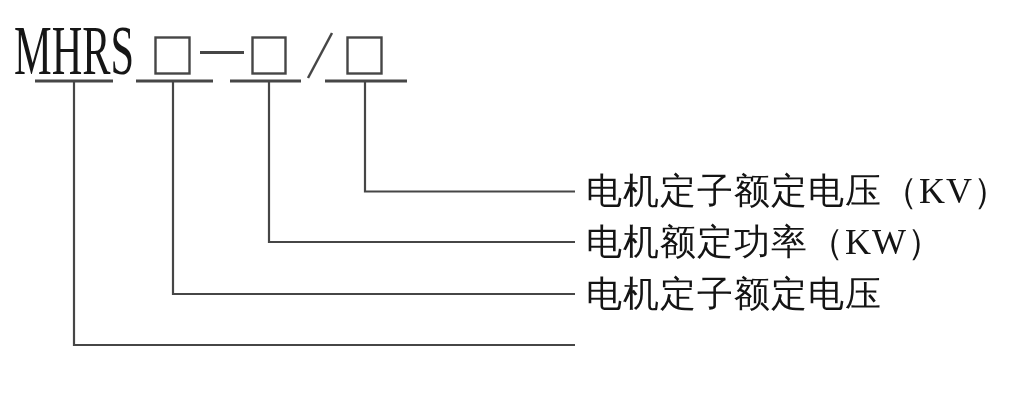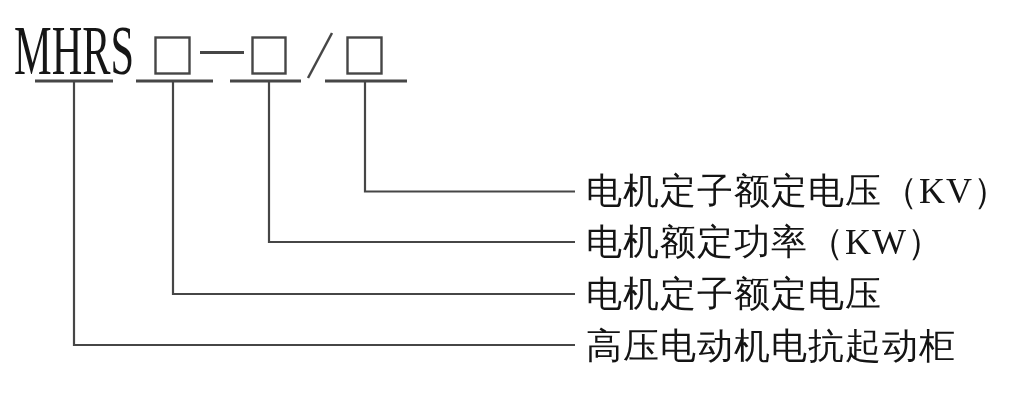--- a/index.html
+++ b/index.html
@@ -69,15 +69,14 @@
     <polyline points="173,82 173,294 575,294" fill="none" stroke="#464646" stroke-width="2.2"></polyline>
     <polyline points="74,82 74,345 575,345" fill="none" stroke="#464646" stroke-width="2.2"></polyline>
   </svg>
 
   <div class="leader-label label-1">电机定子额定电压（KV）</div>
 
   <div class="leader-label label-2">电机额定功率（KW）</div>
 
   <div class="leader-label label-3">电机定子额定电压</div>
 
-  <div class="leader-label label-4">高压电动机电抗起动柜</div>
 
 </div>
 
 </body></html>

